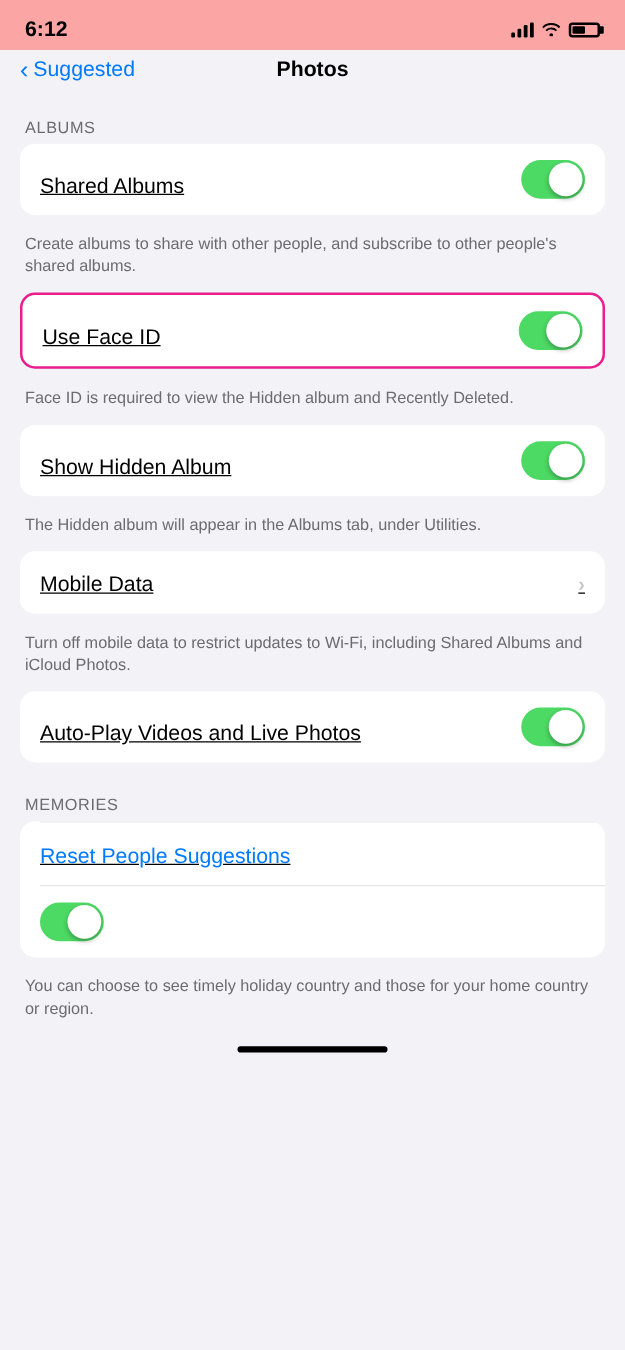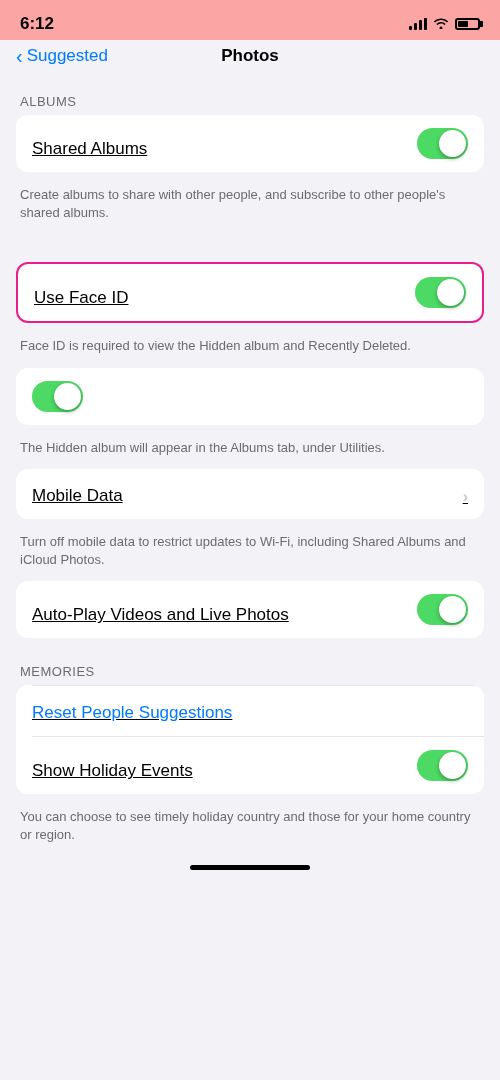--- a/index.html
+++ b/index.html
@@ -116,21 +116,20 @@
 
     
     .settings-group {
       background: #fff;
       border-radius: 12px;
       margin: 0 16px 8px 16px;
       overflow: hidden;
     }
     .settings-group.highlighted {
       border: 2px solid #e91e8c;
-      margin-top: 28px;
     }
 
     
     .settings-row {
       display: flex;
       align-items: flex-end;
       justify-content: space-between;
       padding: 13px 16px;
       min-height: 50px;
       text-decoration: underline;
@@ -252,20 +251,21 @@
     <span class="settings-row-label">Use Face ID</span>
     <div class="toggle">
       <div class="toggle-knob"></div>
     </div>
   </div>
 </div>
 <div class="description-text">Face ID is required to view the Hidden album and Recently Deleted.</div>
 
 <div class="settings-group">
   <div class="settings-row">
+    <span class="settings-row-label">Show Hidden Album</span>
     <div class="toggle">
       <div class="toggle-knob"></div>
     </div>
   </div>
 </div>
 <div class="description-text">The Hidden album will appear in the Albums tab, under Utilities.</div>
 
 <div class="settings-group">
   <div class="settings-row">
     <span class="settings-row-label">Mobile Data</span>
@@ -285,21 +285,20 @@
 
 <div class="section-header">MEMORIES</div>
 
 <div class="settings-group">
   <div class="row-divider"></div>
   <div class="settings-row">
     <span class="settings-row-link">Reset People Suggestions</span>
   </div>
   <div class="row-divider"></div>
   <div class="settings-row">
-    <span class="settings-row-label">Show Holiday Events</span>
     <div class="toggle">
       <div class="toggle-knob"></div>
     </div>
   </div>
 </div>
 <div class="description-text">You can choose to see timely holiday country and those for your home country or region.</div>
 
 <div class="home-indicator">
   <div class="home-bar"></div>
 </div>

